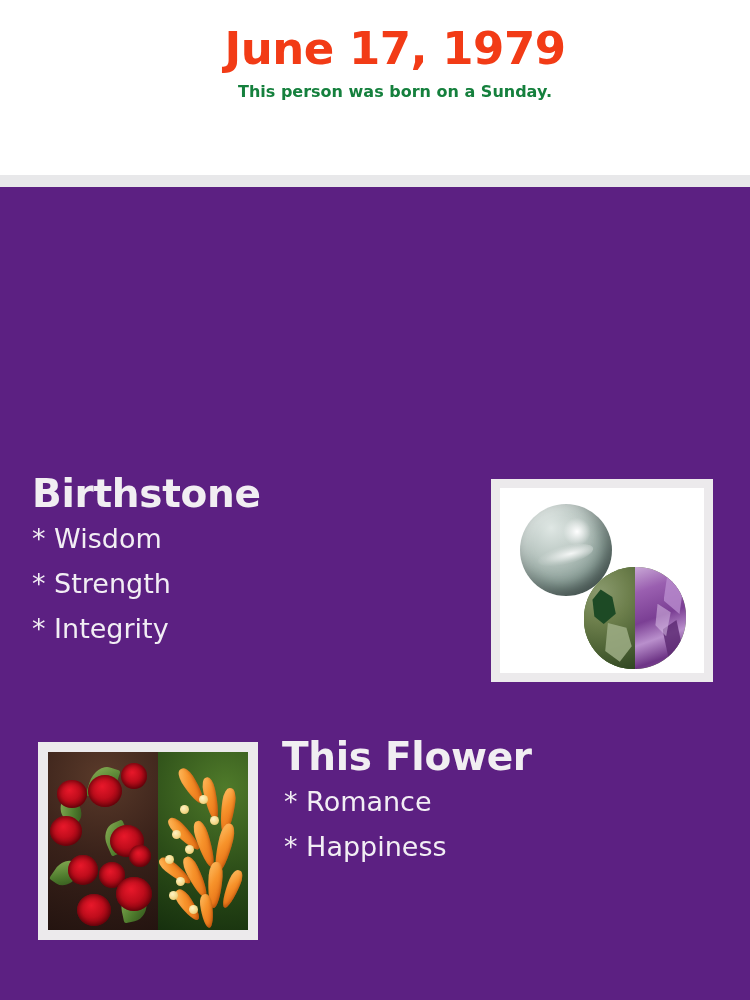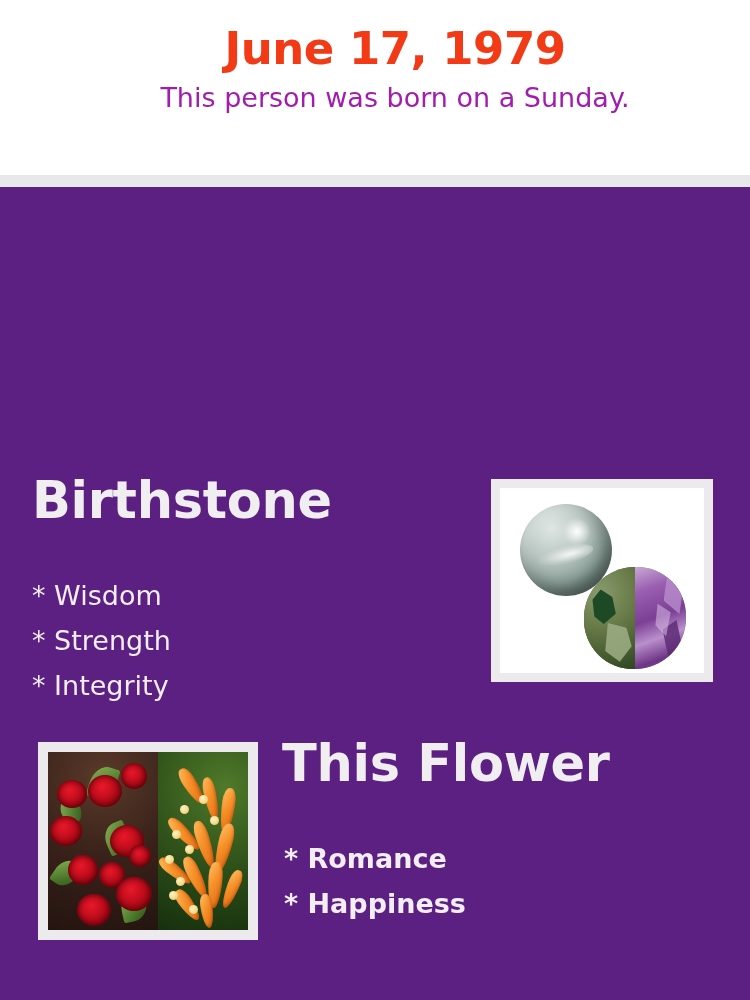--- a/index.html
+++ b/index.html
@@ -44,23 +44,23 @@
 
   .header-site {
     font-size: 28px;
     font-weight: normal;
     color: #18181a;
     line-height: 1;
     padding-top: 16px;
   }
 
   .header-sub {
-    font-size: 27px;
-    font-weight: normal;
-    color: #a21caf;
+    font-size: 16px;
+    font-weight: bold;
+    color: #15803d;
     line-height: 1;
     padding-top: 13px;
   }
 
   .divider {
     position: absolute;
     top: 175px; left: 0;
     width: 750px;
     height: 12px;
     background: #e8e8ea;
@@ -102,39 +102,38 @@
 
   
   .birthstone {
     position: absolute;
     top: 285px;
     left: 32px;
     width: 440px;
   }
 
   .section-title {
-    font-size: 51px;
+    font-size: 39px;
     font-weight: bold;
     color: #f1eef2;
     line-height: 1.12;
     letter-spacing: -0.3px;
   }
 
   .section-sub {
     font-size: 33px;
     font-weight: normal;
     color: #ffffff;
     line-height: 1.14;
     padding-top: 2px;
   }
 
   .trait-list {
     list-style: none;
     padding-top: 9px;
-    margin-top: 44px;
   }
 
   .trait-list li {
     font-size: 27px;
     font-weight: normal;
     color: #f2eef4;
     line-height: 1;
     padding-bottom: 18px;
     white-space: pre;
   }
@@ -252,21 +251,20 @@
   
   .flower-text {
     position: absolute;
     top: 548px;
     left: 282px;
     width: 440px;
   }
 
   .flower-text .trait-list li {
     padding-left: 2px;
-    font-weight: bold;
   }
 
   .flower-frame {
     position: absolute;
     top: 555px;
     left: 38px;
     width: 220px;
     height: 198px;
     background: #eceaec;
     padding: 10px;

